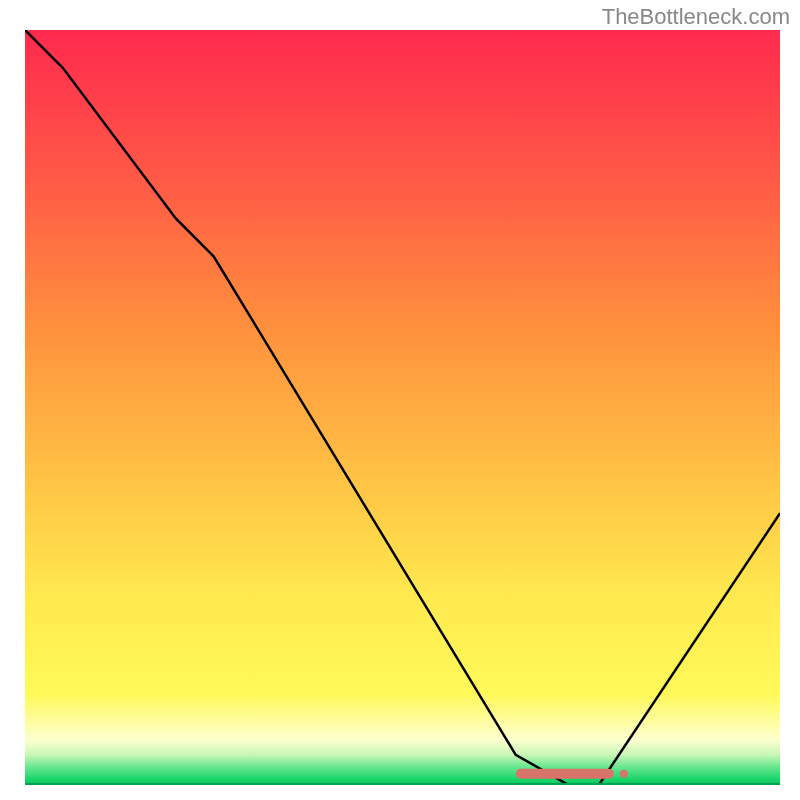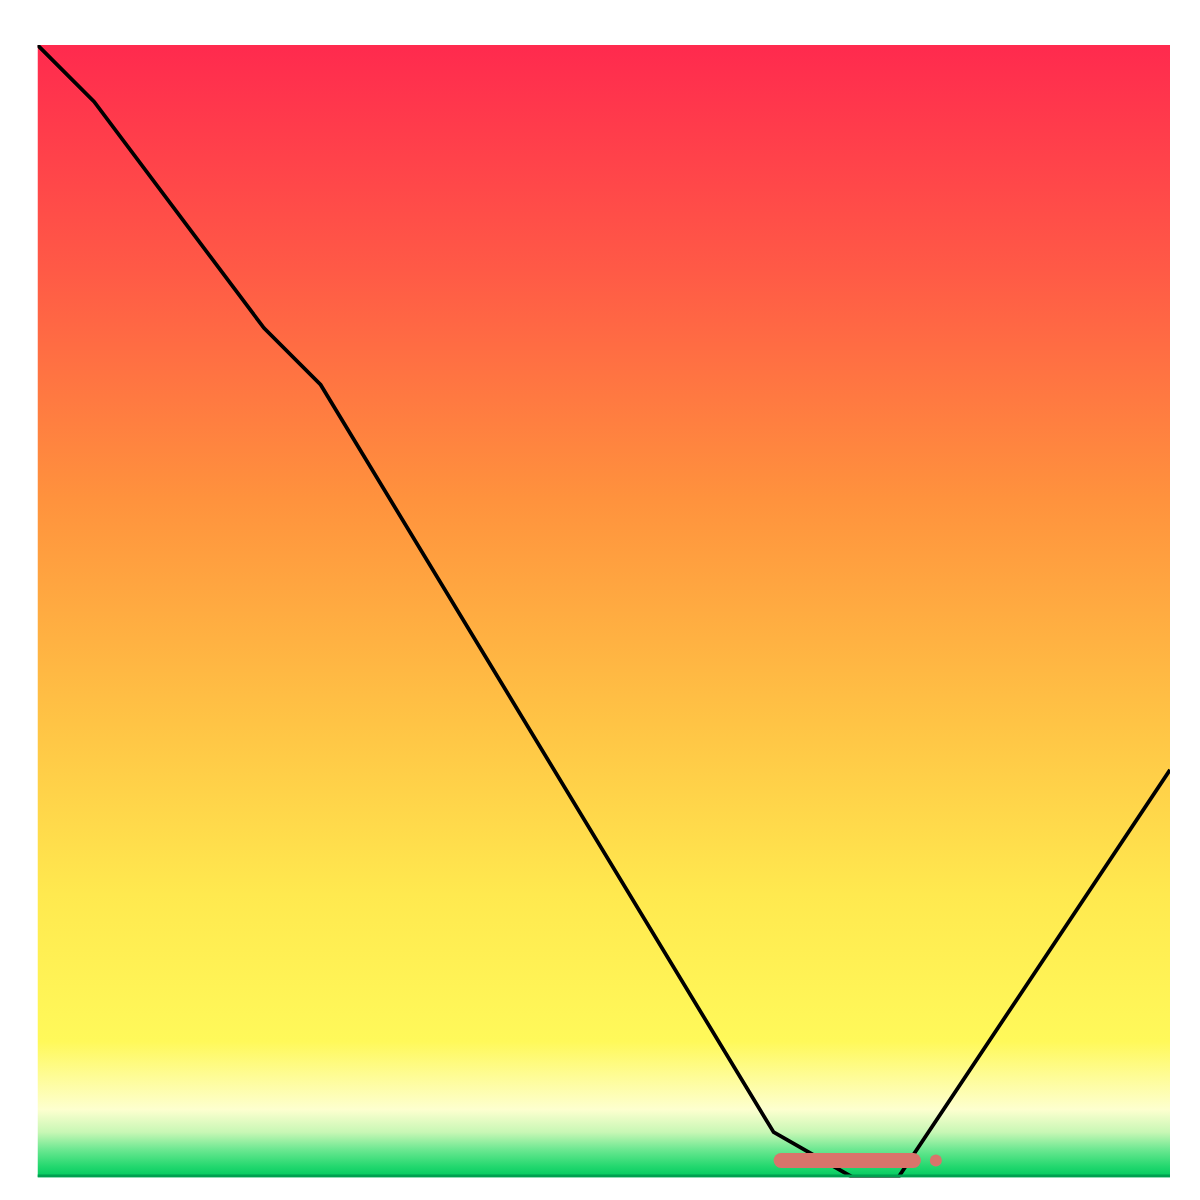--- a/index.html
+++ b/index.html
@@ -32,20 +32,21 @@
     height: 755px;
   }
   svg {
     display: block;
   }
 </style>
 </head>
 <body>
 
 <div class="container">
+  <div class="watermark">TheBottleneck.com</div>
 
   <div class="chart-area">
     <svg width="755" height="755" viewBox="0 0 755 755">
       <defs>
         <linearGradient id="bg-grad" x1="0" y1="0" x2="0" y2="1">
           <stop offset="0%" stop-color="#ff2a4e"></stop>
           <stop offset="20%" stop-color="#ff5a46"></stop>
           <stop offset="40%" stop-color="#ff923d"></stop>
           <stop offset="60%" stop-color="#ffc445"></stop>
           <stop offset="75%" stop-color="#ffe94f"></stop>

